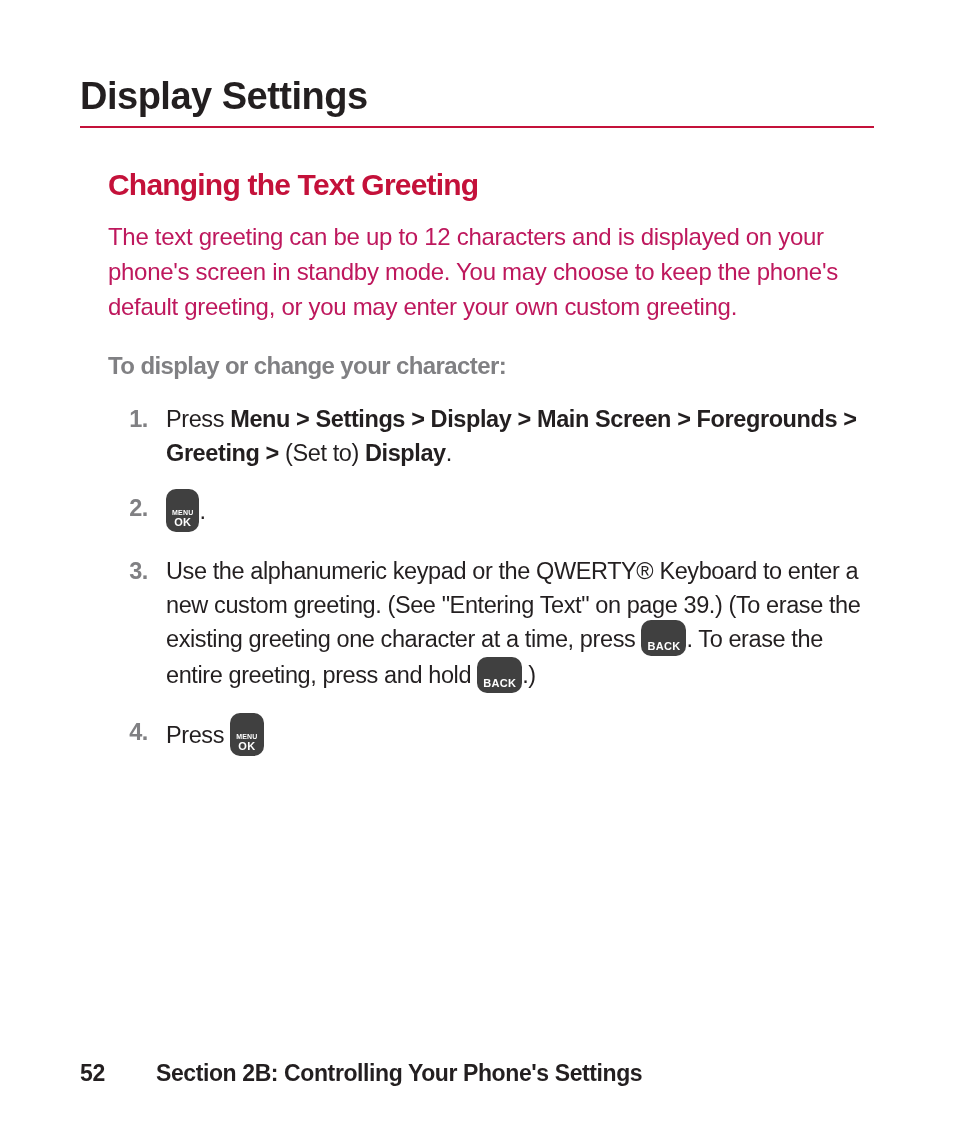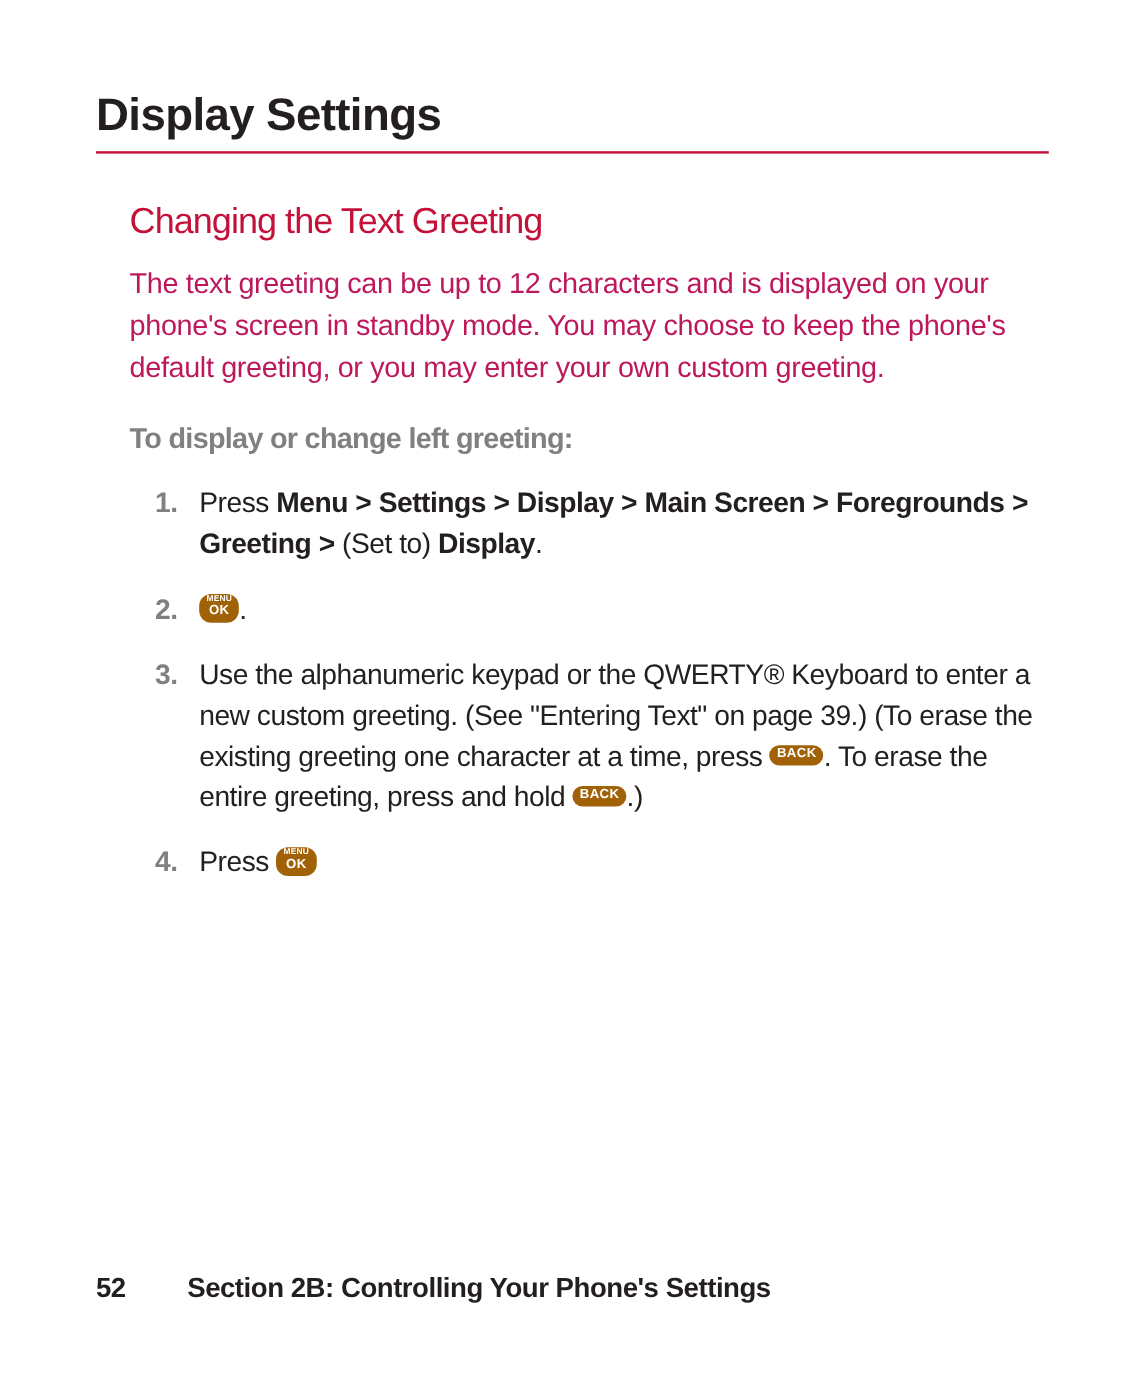--- a/index.html
+++ b/index.html
@@ -24,21 +24,21 @@
     color: #231f20;
   }
   .rule {
     border: none;
     border-top: 2px solid #c4113a;
     margin: 0 0 40px 0;
   }
   h2.section-heading {
     color: #c4113a;
     font-size: 30px;
-    font-weight: 400;
+    font-weight: 700;
     margin: 0 0 18px 28px;
     letter-spacing: -0.8px;
   }
   p.intro {
     font-size: 24px;
     line-height: 1.45;
     margin: 0 0 28px 28px;
     color: #be185d;
     letter-spacing: -0.3px;
   }
@@ -68,27 +68,27 @@
     top: 0;
     width: 40px;
     text-align: right;
     font-weight: 700;
     color: #808083;
   }
   .bold { font-weight: 700; }
   .key {
     display: inline-block;
     vertical-align: middle;
-    background: #a16207;
+    background: #404040;
     color: #ffffff;
     border-radius: 10px;
     font-size: 10px;
     font-weight: 700;
     line-height: 1;
-    padding: 1px 6px 4px 6px;
+    padding: 20px 6px 4px 6px;
     text-align: center;
     position: relative;
     top: -2px;
   }
   .key .line1 { display: block; font-size: 7px; letter-spacing: 0.2px; }
   .key .line2 { display: block; font-size: 11px; letter-spacing: 0.3px; margin-top: 1px; }
   .footer {
     position: absolute;
     left: 80px;
     right: 80px;
@@ -108,21 +108,21 @@
 
 <div class="page">
 
   <h1 class="page-title">Display Settings</h1>
   <hr class="rule">
 
   <h2 class="section-heading">Changing the Text Greeting</h2>
 
   <p class="intro">The text greeting can be up to 12 characters and is displayed on your phone's screen in standby mode. You may choose to keep the phone's default greeting, or you may enter your own custom greeting.</p>
 
-  <p class="subheading">To display or change left greeting:</p>
+  <p class="subheading">To display or change your character:</p>
 
   <ol class="steps">
 
     <li>
       <span class="num">1.</span>
       <span>Press </span><span class="bold">Menu &gt; Settings &gt; Display &gt; Main Screen &gt; Foregrounds &gt; Greeting &gt; </span><span>(Set to) </span><span class="bold">Display</span><span>.</span>
     </li>
 
     <li>
       <span class="num">2.</span>

